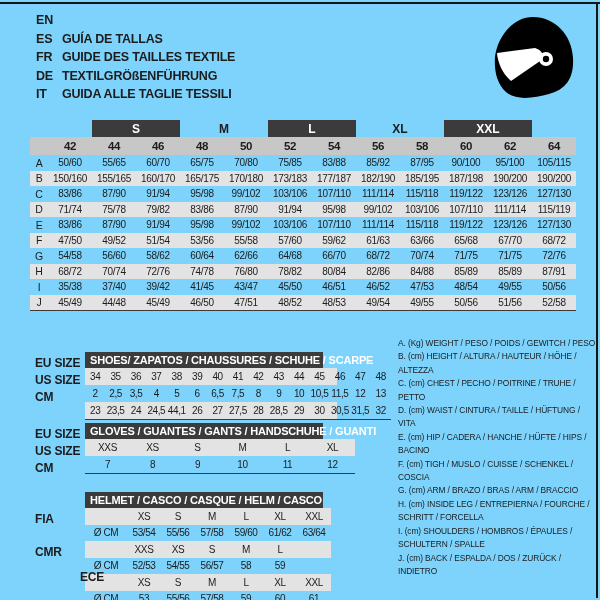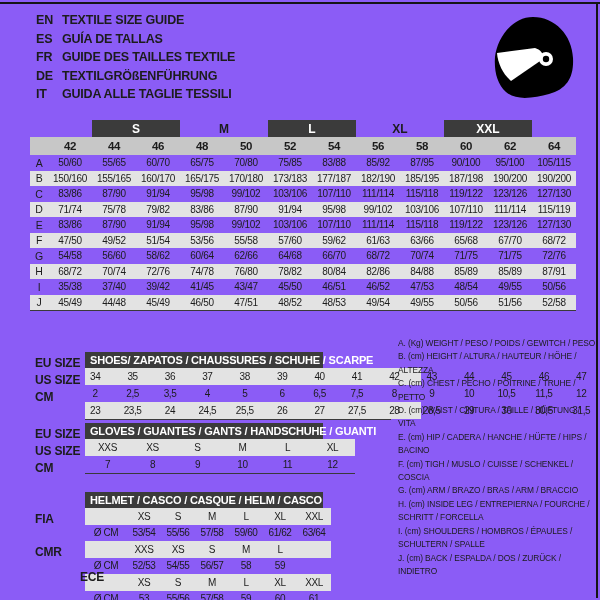--- a/index.html
+++ b/index.html
@@ -1,16 +1,16 @@
 <!DOCTYPE html>
 <html style="--dark: #3b3b3b; --gray1: #c7c7c7; --gray2: #e3e3e3;"><head>
 <meta charset="utf-8">
 <style>
   html,body{margin:0;padding:0;background:#fff;}
-  .page{position:relative;width:600px;height:600px;background:#8b5cf6;overflow:hidden;
+  .page{position:relative;width:600px;height:600px;background:#7dd3fc;overflow:hidden;
         font-family:"Liberation Sans", sans-serif;color:#1c1c1c;}
   .top-line{position:absolute;top:2px;left:0;width:600px;height:2px;background:#151515;}
   .right-line{position:absolute;top:2px;right:2px;width:2px;height:596px;background:#151515;}
 
   
   .langs{position:absolute;left:36px;top:11px;font-weight:bold;font-size:12.5px;letter-spacing:-0.2px;}
   .lang-row{display:flex;height:18.5px;align-items:center;}
   .lang-code{width:26px;}
 
   .helmet-box{position:absolute;left:486px;top:10px;width:92px;height:98px;}
@@ -29,40 +29,39 @@
   .mt-bottom{height:1px;background:#3a3a3a;margin-top:0px;}
 
   
   .sec{position:absolute;left:30px;}
   .sec .content{margin-left:55px;}
   .sec-bar{height:16px;background:var(--dark,#3b3b3b);color:#fff;font-weight:bold;font-size:11px;
            display:flex;align-items:center;padding-left:5px;width:233px;letter-spacing:-0.2px;white-space:nowrap;margin-top:15px;}
   .sec-label{position:absolute;left:5px;font-weight:bold;font-size:12px;letter-spacing:-0.2px;}
   .srow{display:grid;align-items:center;font-size:10px;letter-spacing:-0.4px;}
   .srow.gray{background:var(--gray2,#e3e3e3);}
-  .shoes-grid{grid-template-columns:repeat(15,20.4px);width:336px;height:17px;gap:17px;}
+  .shoes-grid{grid-template-columns:repeat(15,20.4px);width:252px;height:17px;}
   .gloves-grid{grid-template-columns:repeat(6,45px);width:270px;height:17px;}
   .helmet-grid{grid-template-columns:42px repeat(6,34px);width:246px;height:16.5px;}
   .sec-line{height:1px;background:#3a3a3a;}
 
   
   .legend{position:absolute;left:398px;top:337px;width:200px;font-weight:normal;
           font-size:8.4px;line-height:13.4px;letter-spacing:-0.1px;}
 </style>
 </head>
 <body>
 
 <div class="page">
   <div class="top-line"></div>
   <div class="right-line"></div>
 
   <div class="langs" id="langs">
       <div class="lang-row">
         <span class="lang-code">EN</span>
-        <span class="lang-label">TEXTILE SIZE GUIDE</span>
       </div>
       <div class="lang-row">
         <span class="lang-code">ES</span>
         <span class="lang-label">GUÍA DE TALLAS</span>
       </div>
       <div class="lang-row">
         <span class="lang-code">FR</span>
         <span class="lang-label">GUIDE DES TAILLES TEXTILE</span>
       </div>
       <div class="lang-row">
@@ -296,21 +295,21 @@
             <div class="cell">10,5</div>
             <div class="cell">11,5</div>
             <div class="cell">12</div>
             <div class="cell">13</div>
           </div>
           <div class="srow shoes-grid gray">
             <div class="cell">23</div>
             <div class="cell">23,5</div>
             <div class="cell">24</div>
             <div class="cell">24,5</div>
-            <div class="cell">25,5</div>
+            <div class="cell">44,1</div>
             <div class="cell">26</div>
             <div class="cell">27</div>
             <div class="cell">27,5</div>
             <div class="cell">28</div>
             <div class="cell">28,5</div>
             <div class="cell">29</div>
             <div class="cell">30</div>
             <div class="cell">30,5</div>
             <div class="cell">31,5</div>
             <div class="cell">32</div>

